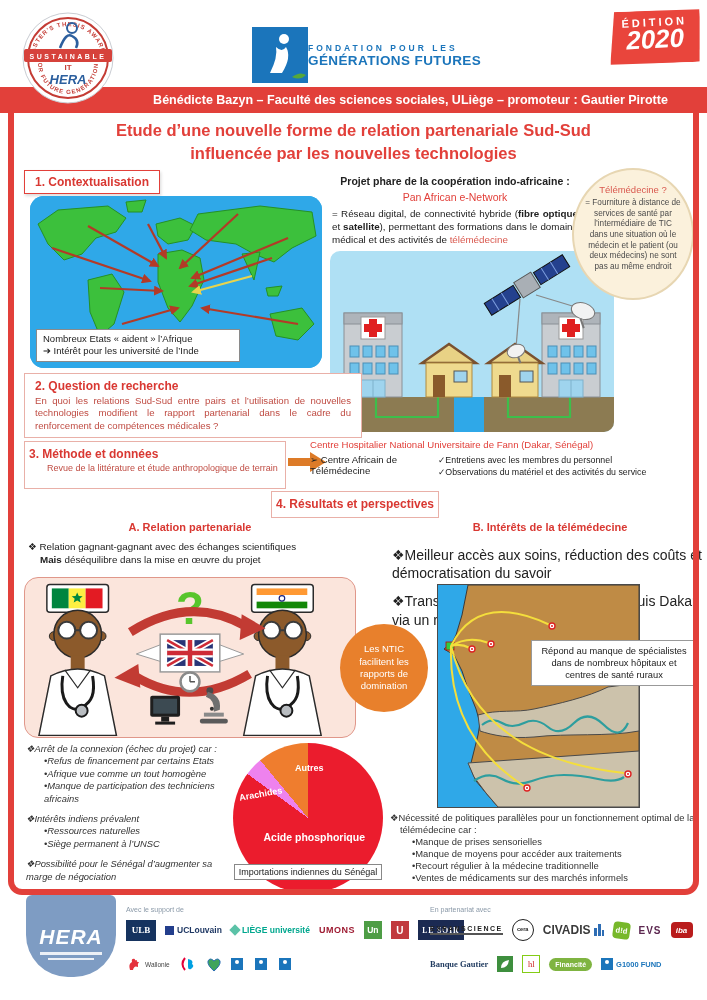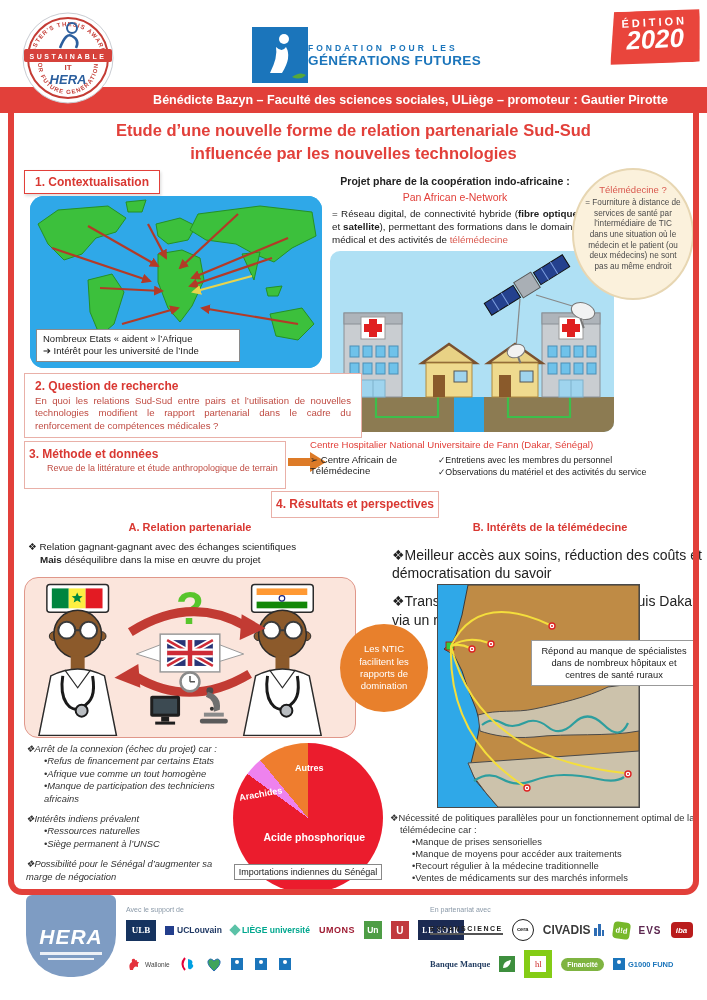--- a/index.html
+++ b/index.html
@@ -97,21 +97,21 @@
   .lesoir{width:46px;height:20px;background:#1B2A52;font-size:7.5px;font-family:"Liberation Serif",serif;letter-spacing:1px;}
   .wall{font-size:6.5px;color:#444;}
   .cera{width:20px;height:20px;border:1.5px solid #222;border-radius:50%;font-size:5.5px;font-weight:bold;
         color:#222;display:inline-flex;align-items:center;justify-content:center;text-align:center;line-height:1;}
   .expan{font-size:7px;font-weight:bold;letter-spacing:1.5px;color:#222;border-bottom:2px solid #555;padding-bottom:1px;}
   .civadis{font-size:12px;font-weight:bold;color:#3A3A3A;}
   .did{width:17px;height:17px;background:#77B82A;border-radius:4px;transform:rotate(8deg);font-size:7.5px;}
   .evs{font-size:10px;font-weight:bold;color:#5C2750;letter-spacing:1px;}
   .iba{width:22px;height:16px;background:#b91c1c;border-radius:4px;font-size:8px;font-style:italic;}
   .triodos{font-size:8.5px;font-weight:bold;color:#1F3A5F;font-family:"Liberation Serif",serif;}
-  .hl{width:16px;height:16px;border:6px solid #84cc16;color:#C22;font-size:8.5px;background:#fff;
+  .hl{width:16px;height:16px;border:1px solid #84cc16;color:#C22;font-size:8.5px;background:#fff;
       display:inline-flex;align-items:center;justify-content:center;font-family:"Liberation Serif",serif;}
   .fincite{height:13px;background:#7FB441;border-radius:7px;font-size:7px;padding:0 6px;}
   .g1000{font-size:7.5px;font-weight:bold;color:#1B75BB;}
   .minifnd{width:12px;height:12px;background:#1B75BB;position:relative;flex:0 0 auto;}
   .minifnd::after{content:"";position:absolute;left:4px;top:2px;width:4px;height:4px;border-radius:50%;background:#fff;}
   .graybar{width:26px;height:3px;background:#B9B9B9;margin-top:2px;}
 </style>
 </head>
 <body>
 
@@ -572,21 +572,21 @@
         </span>
       <span class="chip">
           <span class="evs">EVS</span>
         </span>
       <span class="chip">
           <span class="bx iba">iba</span>
         </span>
     </div>
     <div class="lrow" style="margin-top:10px">
       <span class="chip">
-          <span class="triodos">Banque Manque</span>
+          <span class="triodos">Banque Gautier</span>
         </span>
       <span class="chip">
         <svg width="16" height="16" viewBox="0 0 16 16">
           <rect width="16" height="16" fill="#3E8F3E"></rect>
           <path d="M4,12 Q4,5 12,4 Q11,12 4,12Z" fill="#fff"></path>
         </svg>
       </span>
       <span class="chip">
           <span class="hl">hl</span>
         </span>

